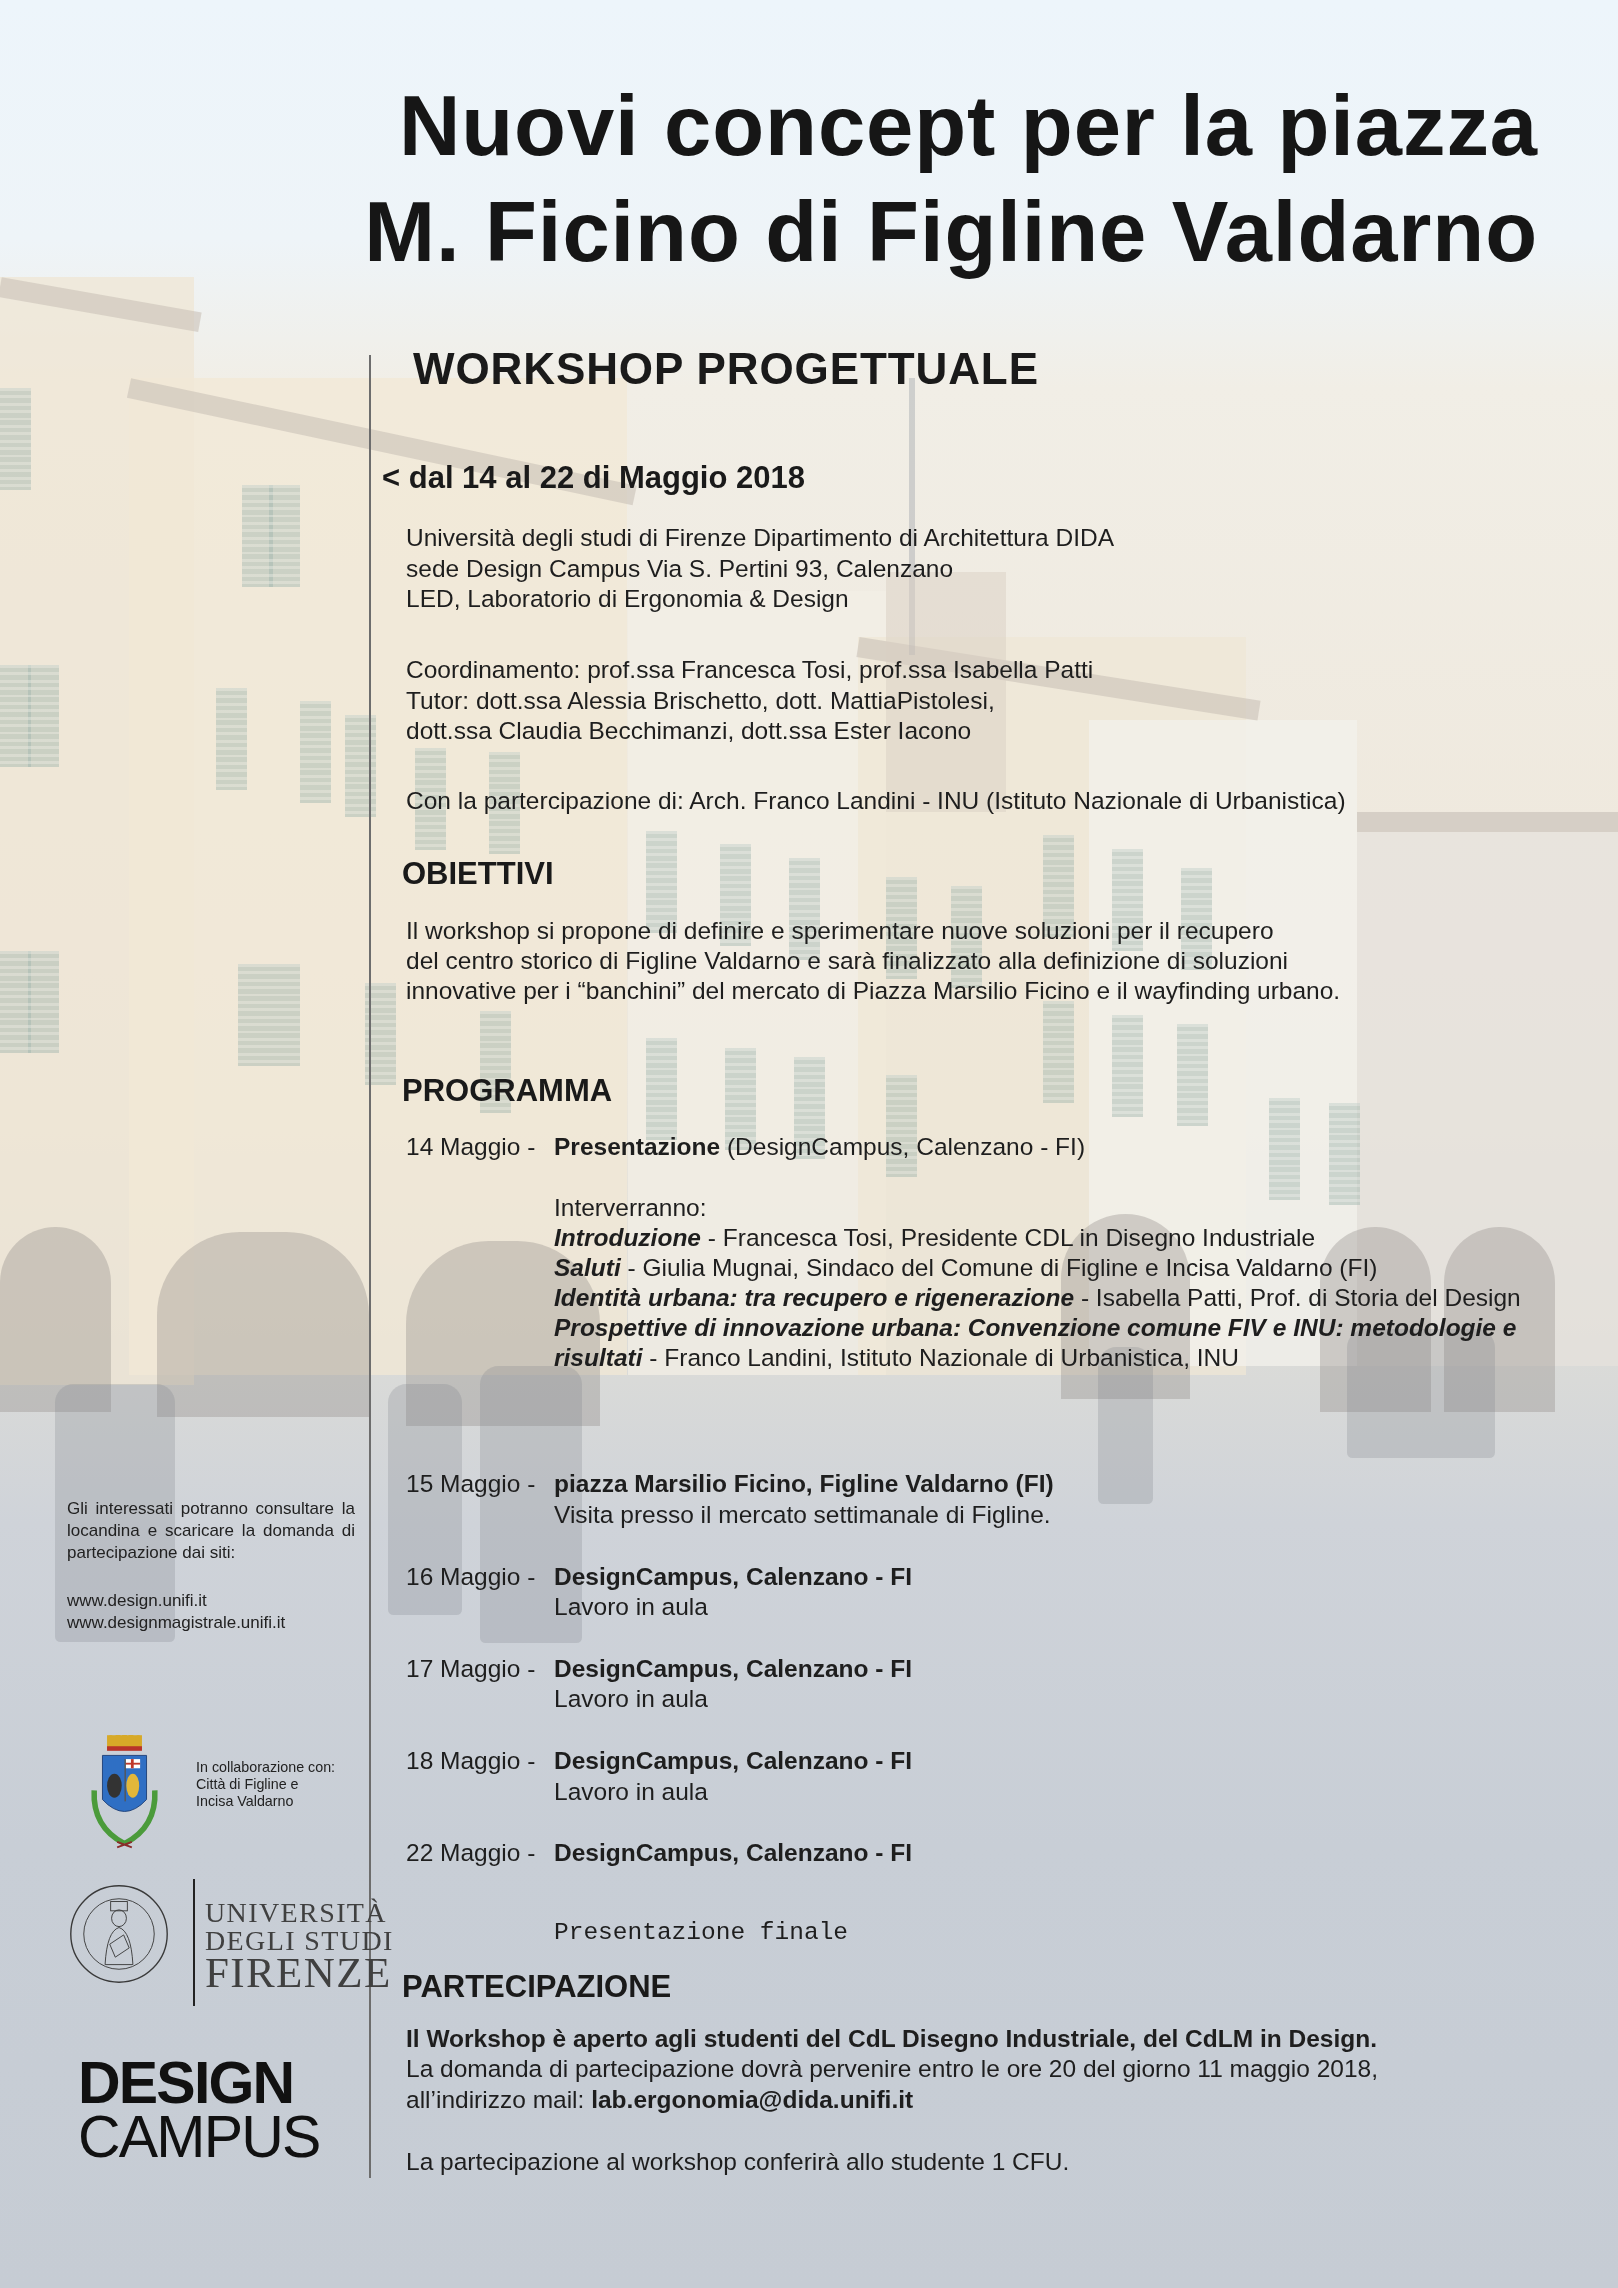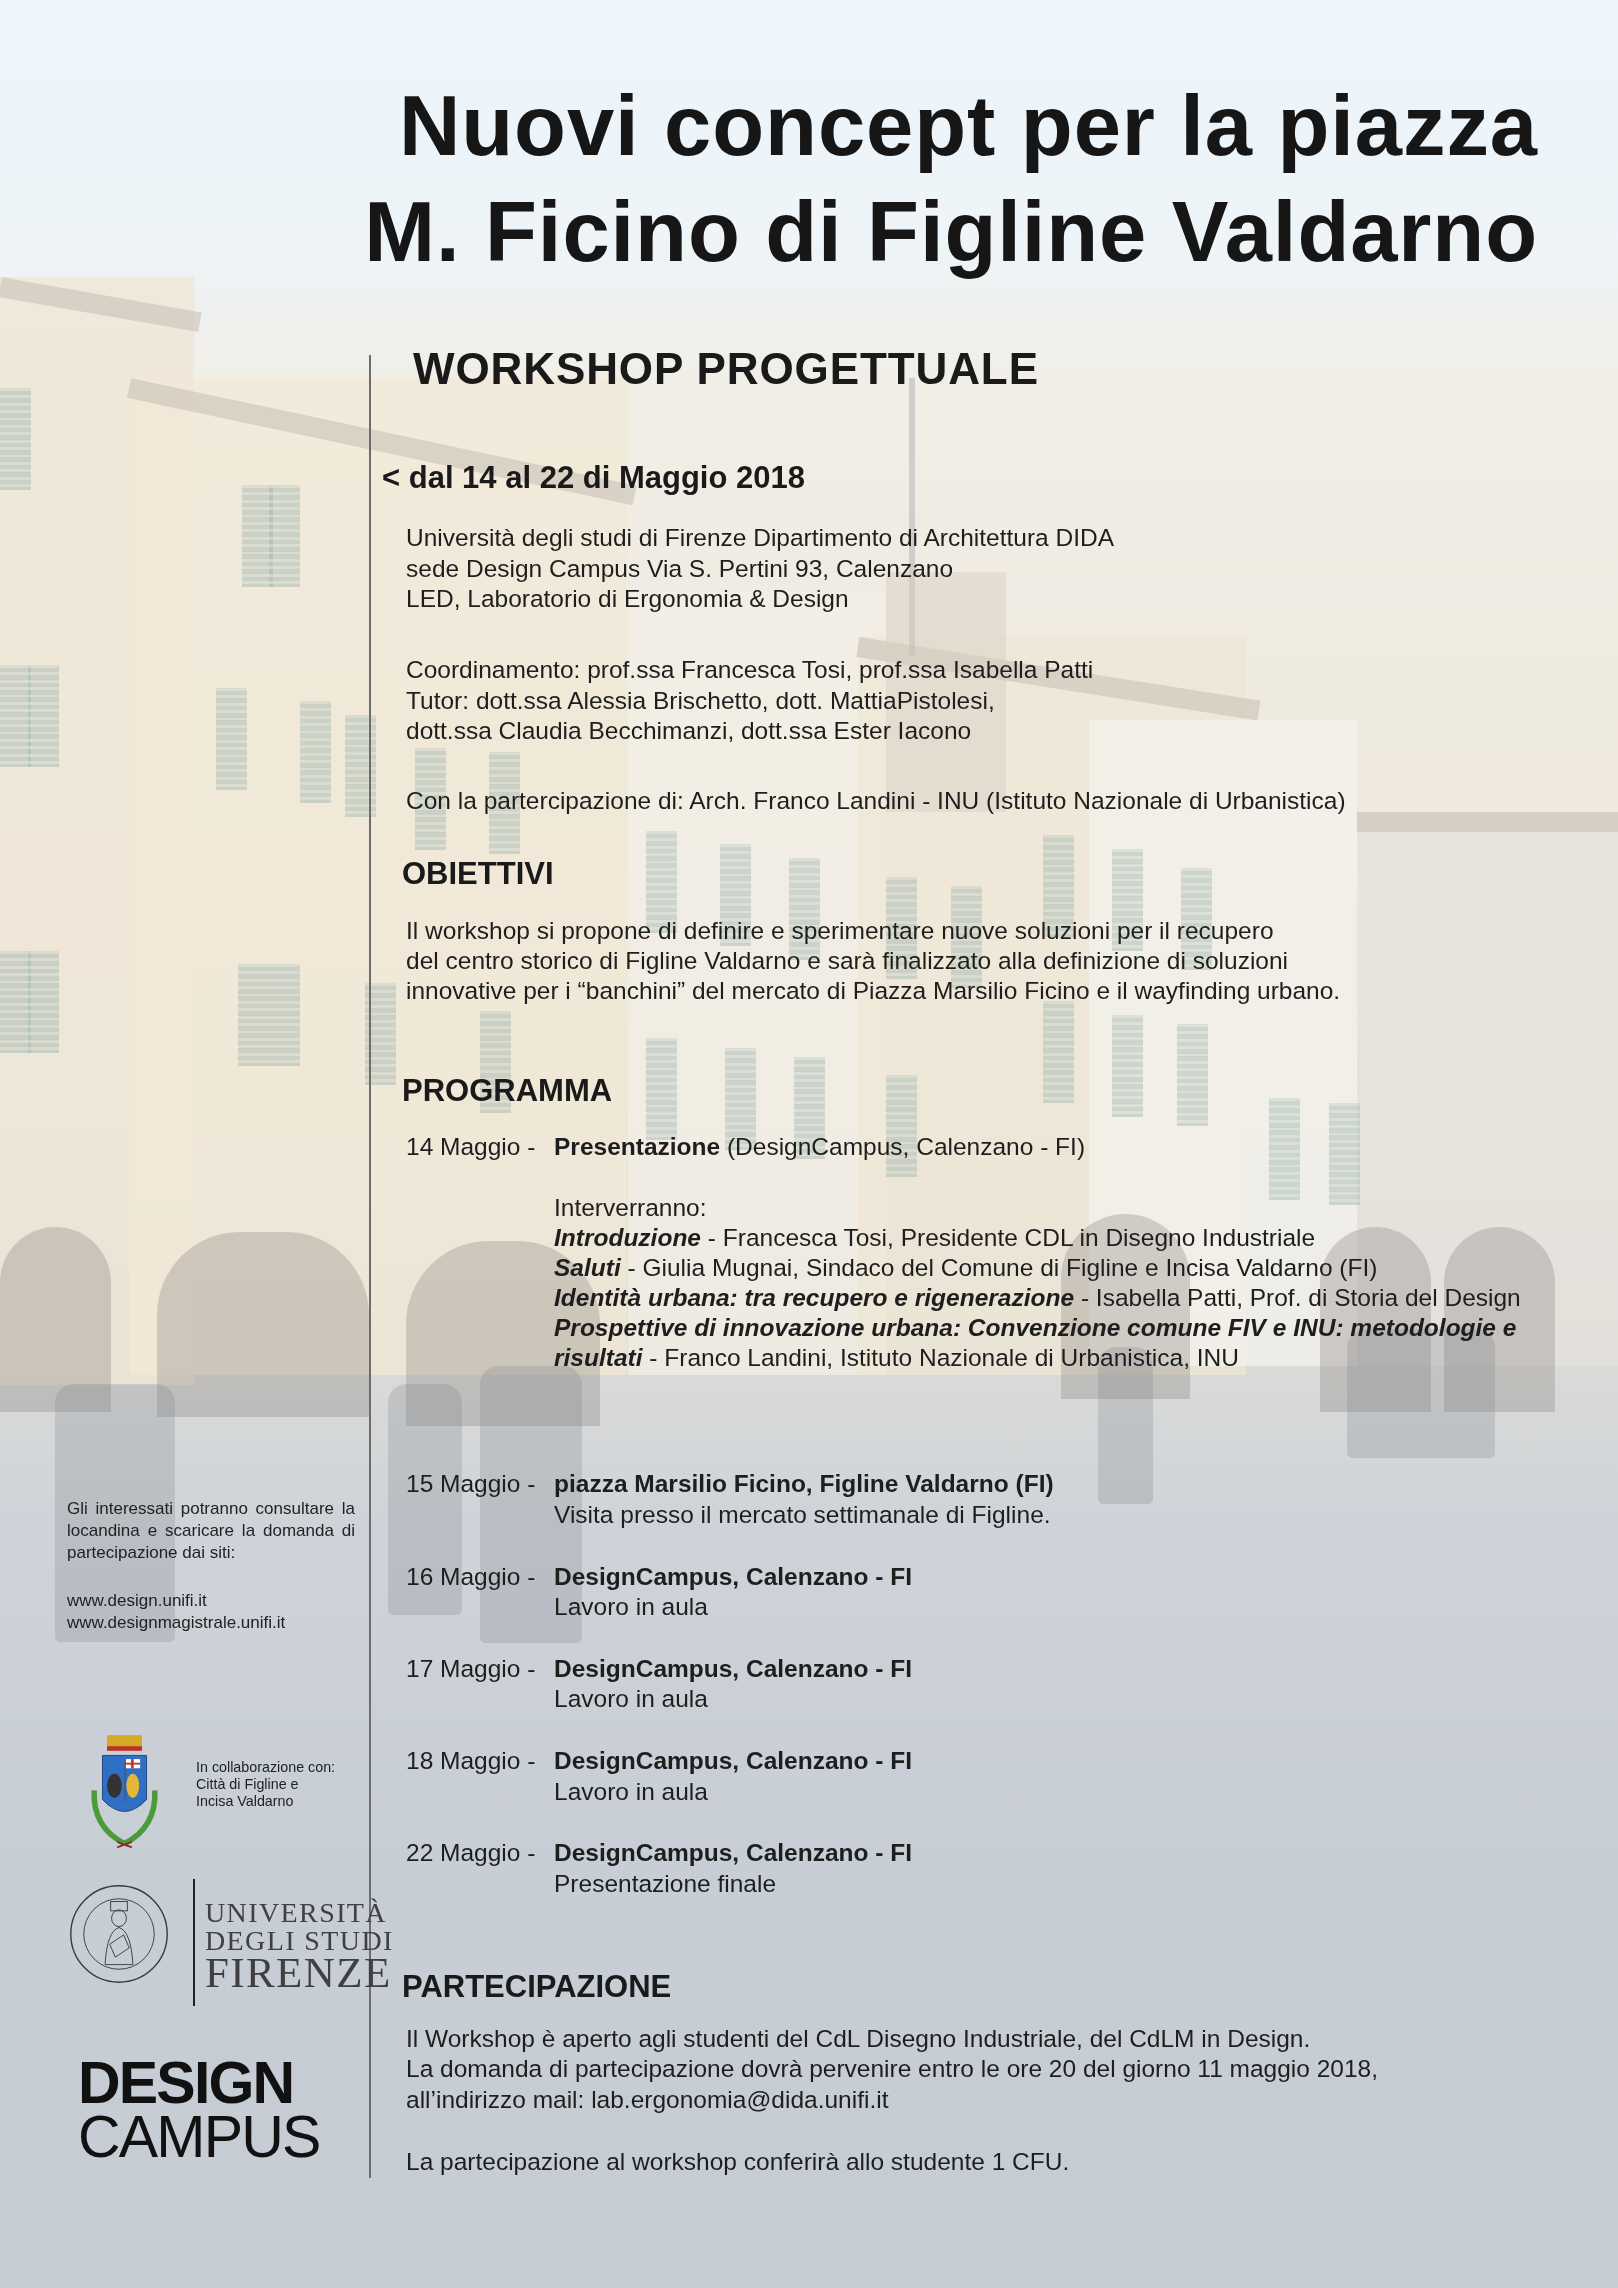--- a/index.html
+++ b/index.html
@@ -32,21 +32,21 @@
   .h-workshop { position:absolute; left:413px; top:344px; font-size:44px; font-weight:700; letter-spacing:0.9px; }
   .date { position:absolute; left:382px; top:460px; font-size:31px; font-weight:700; }
   .para { position:absolute; left:406px; font-size:24.5px; line-height:30px; color:#1e1e1e; white-space:nowrap; }
   .section-h { position:absolute; left:402px; font-size:31px; font-weight:700; color:#1a1a1a; }
   .prog-row { position:absolute; left:406px; font-size:24.5px; line-height:30px; white-space:nowrap; color:#1e1e1e; }
   .prog-date { display:inline-block; width:148px; }
   .prog-place { font-weight:700; }
   .prog-sub { position:absolute; left:554px; font-size:24.5px; line-height:30px; white-space:nowrap; color:#1e1e1e; }
   .speaker-block { position:absolute; left:554px; top:1193px; font-size:24.5px; line-height:30px; color:#1e1e1e; width:978px; }
   .speaker-block .role { font-weight:700; font-style:italic; }
-  .b { font-weight:400; }
+  .b { font-weight:700; }
 
   .side-text { position:absolute; left:67px; top:1498px; width:288px; font-size:17px; line-height:22px;
     text-align:justify; color:#222; }
   .side-links { position:absolute; left:67px; top:1590px; font-size:17px; line-height:22px; color:#222; }
 
   .crest { position:absolute; left:85px; top:1735px; width:79px; height:118px; }
   .collab { position:absolute; left:196px; top:1759px; font-size:14.3px; line-height:17px; color:#222; }
 
   .unifi-seal { position:absolute; left:68px; top:1883px; width:102px; height:102px; }
   .unifi-div { position:absolute; left:193px; top:1879px; width:1.8px; height:127px; background:#222; }
@@ -171,21 +171,21 @@
 <div class="prog-sub" style="top:1684px;">Lavoro in aula</div>
 
 <div class="prog-row" style="top:1746px;">
   <span class="prog-date">18 Maggio -</span><span class="prog-place">DesignCampus, Calenzano - FI</span>
 </div>
 <div class="prog-sub" style="top:1777px;">Lavoro in aula</div>
 
 <div class="prog-row" style="top:1838px;">
   <span class="prog-date">22 Maggio -</span><span class="prog-place">DesignCampus, Calenzano - FI</span>
 </div>
-<div class="prog-sub" style="top:1869px;">Presentazione finale</div>
+<div class="prog-sub" style="top:1918px;font-family:Liberation Mono, monospace;">Presentazione finale</div>
 
 <div class="section-h" style="top:1969px;">PARTECIPAZIONE</div>
 <div class="para b" style="top:2024px;">Il Workshop è aperto agli studenti del CdL Disegno Industriale, del CdLM in Design.</div>
 <div class="para" style="top:2054px;">La domanda di partecipazione dovrà pervenire entro le ore 20 del giorno 11 maggio 2018,</div>
 <div class="para" style="top:2085px;">
   <span>all’indirizzo mail: </span><span class="b">lab.ergonomia@dida.unifi.it</span>
 </div>
 <div class="para" style="top:2147px;">La partecipazione al workshop conferirà allo studente 1 CFU.</div>
 
 <div class="side-text">Gli interessati potranno consultare la locandina e scaricare la domanda di partecipazione dai siti:</div>

